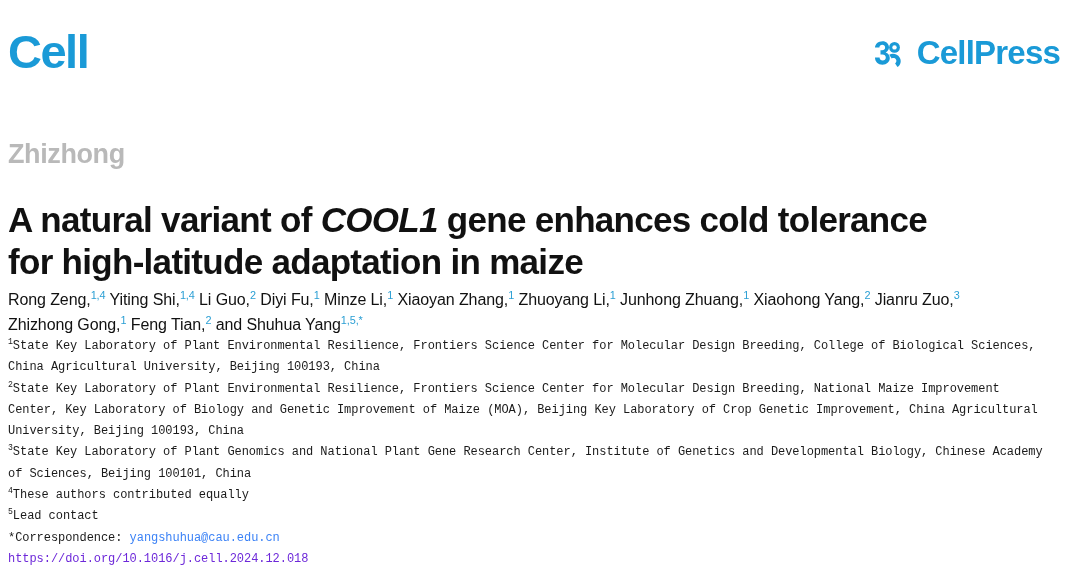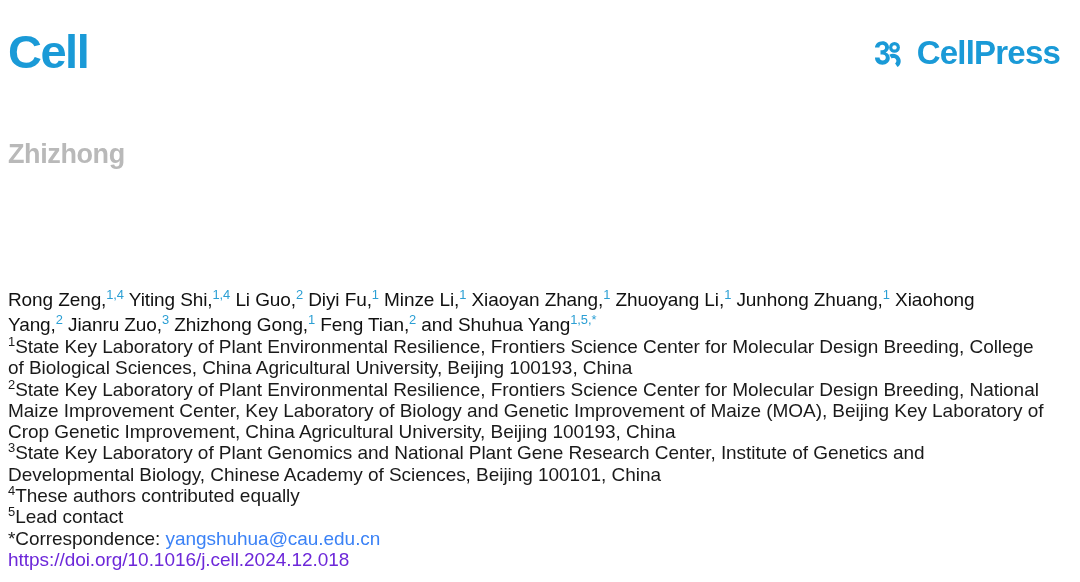--- a/index.html
+++ b/index.html
@@ -91,43 +91,44 @@
   .title .gene {
     font-style: italic;
   }
 
   
   .authors {
     position: absolute;
     left: 8px;
     top: 287px;
     width: 1020px;
-    font-size: 19px;
+    font-size: 16px;
     line-height: 25px;
     color: #111111;
     letter-spacing: -0.1px;
   }
   .authors sup,
   .sup-blue {
     color: #2b9fd4;
     font-size: 0.68em;
     vertical-align: super;
     line-height: 0;
   }
 
   
   .affiliations {
     position: absolute;
     left: 8px;
     top: 336px;
     width: 1045px;
-    font-size: 19px;
+    font-size: 12px;
     line-height: 21.3px;
     color: #1a1a1a;
     letter-spacing: -0.05px;
+    font-family: Liberation Mono, monospace;
   }
   .affiliations p {
     margin: 0;
   }
   .affiliations sup {
     font-size: 0.68em;
     vertical-align: super;
     line-height: 0;
     color: #1a1a1a;
   }
@@ -154,20 +155,21 @@
           <circle cx="21.5" cy="9.4" r="2.2" fill="#ffffff"></circle>
           <path d="M16.2 16.8c3.6-1.9 8.2-0.8 10.4 2.6 2.1 3.3 1.1 7.5-2.1 9.6l-2.4-3.6c1.3-0.9 1.7-2.6 0.9-3.9-0.9-1.4-2.8-1.8-4.3-1l-2.5-3.7z" fill="#1a9ad7"></path>
         </svg>
       </span>
       <span class="cellpress-word">CellPress</span>
     </div>
   </div>
 
   <div class="article-label">Zhizhong</div>
 
+  <h1 class="title"><span>A natural variant of </span><span class="gene">COOL1</span><span> gene enhances cold tolerance for high-latitude adaptation in maize</span></h1>
 
   <div class="authors" id="author-list"><span>Rong Zeng,</span><sup>1,4</sup> <span>Yiting Shi,</span><sup>1,4</sup> <span>Li Guo,</span><sup>2</sup> <span>Diyi Fu,</span><sup>1</sup> <span>Minze Li,</span><sup>1</sup> <span>Xiaoyan Zhang,</span><sup>1</sup> <span>Zhuoyang Li,</span><sup>1</sup> <span>Junhong Zhuang,</span><sup>1</sup> <span>Xiaohong Yang,</span><sup>2</sup> <span>Jianru Zuo,</span><sup>3</sup> <span>Zhizhong Gong,</span><sup>1</sup> <span>Feng Tian,</span><sup>2</sup> <span>and Shuhua Yang</span><sup>1,5,*</sup></div>
 
   <div class="affiliations">
     <p><sup>1</sup><span>State Key Laboratory of Plant Environmental Resilience, Frontiers Science Center for Molecular Design Breeding, College of Biological Sciences, China Agricultural University, Beijing 100193, China</span></p>
     <p><sup>2</sup><span>State Key Laboratory of Plant Environmental Resilience, Frontiers Science Center for Molecular Design Breeding, National Maize Improvement Center, Key Laboratory of Biology and Genetic Improvement of Maize (MOA), Beijing Key Laboratory of Crop Genetic Improvement, China Agricultural University, Beijing 100193, China</span></p>
     <p><sup>3</sup><span>State Key Laboratory of Plant Genomics and National Plant Gene Research Center, Institute of Genetics and Developmental Biology, Chinese Academy of Sciences, Beijing 100101, China</span></p>
     <p><sup>4</sup><span>These authors contributed equally</span></p>
     <p><sup>5</sup><span>Lead contact</span></p>
     <p><span>*Correspondence: </span><span class="link">yangshuhua@cau.edu.cn</span></p>

